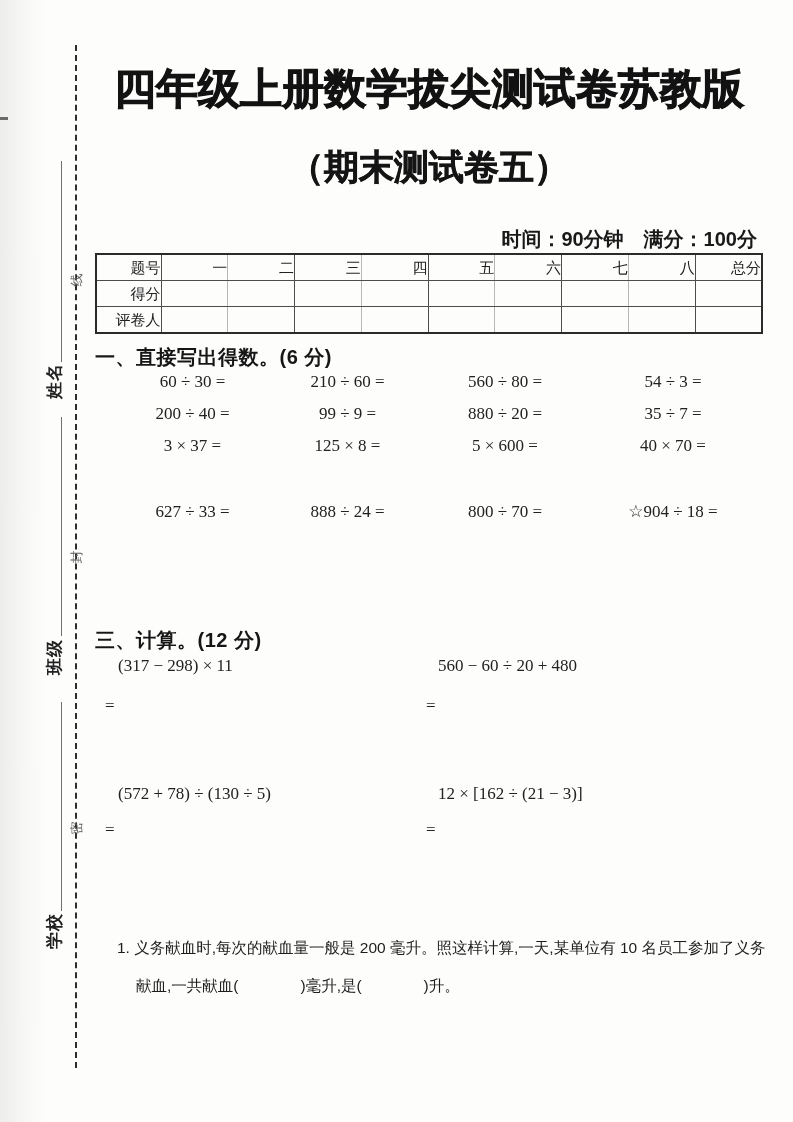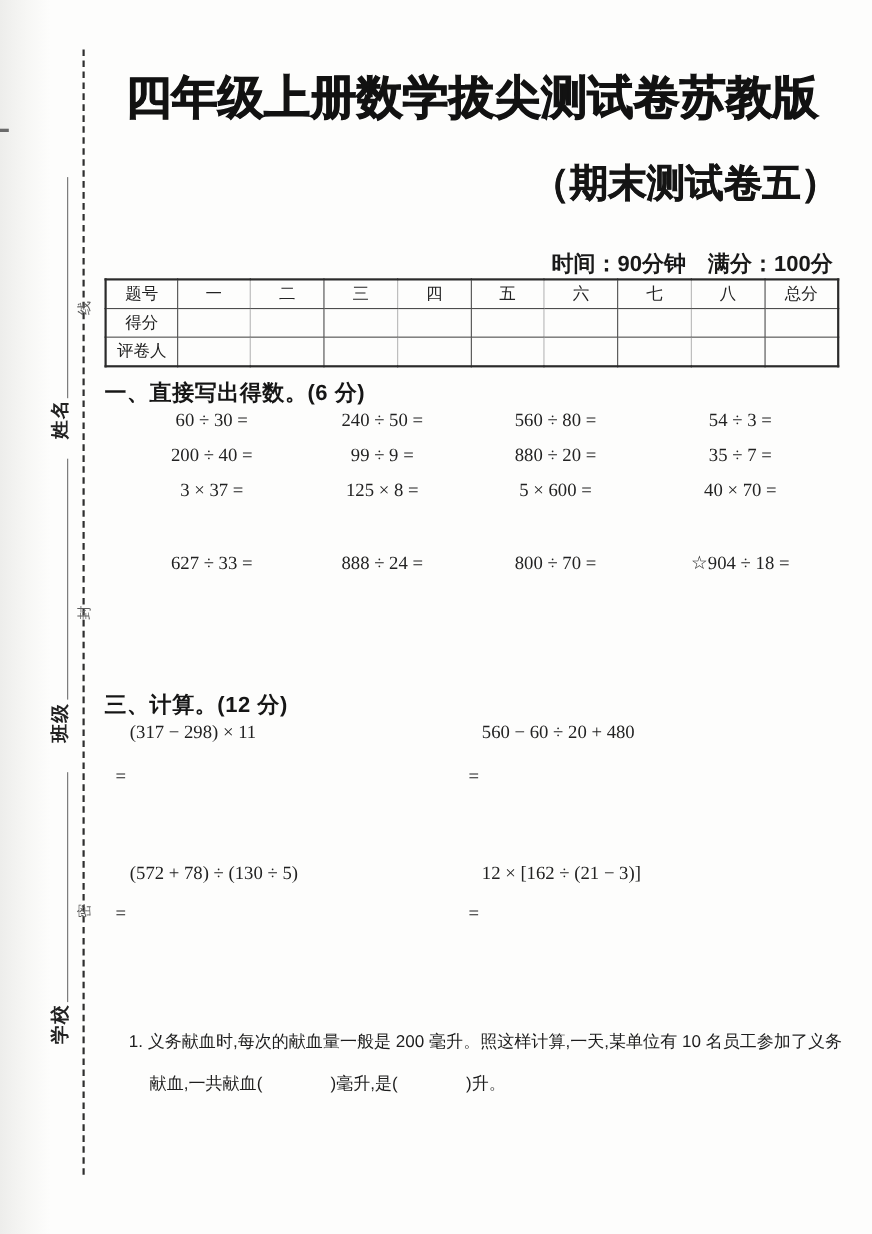--- a/index.html
+++ b/index.html
@@ -43,40 +43,40 @@
   .main { position: absolute; left: 95px; top: 0; width: 668px; height: 1122px; }
 
   .exam-title {
     position: absolute; top: 64px; left: 0; width: 100%;
     text-align: center; font-size: 42px; line-height: 50px; font-weight: 900;
     color: #121212; letter-spacing: 0px; -webkit-text-stroke: 1px #121212;
     white-space: nowrap;
   }
   .exam-subtitle {
     position: absolute; top: 146px; left: 0; width: 100%;
-    text-align: right; font-size: 35px; line-height: 42px; font-weight: 800;
+    text-align: center; font-size: 35px; line-height: 42px; font-weight: 800;
     color: #151515; -webkit-text-stroke: 0.6px #151515;
     white-space: nowrap;
   }
   .time-info {
     position: absolute; top: 226px; left: 0; width: 100%;
     text-align: right; padding-right: 6px; box-sizing: border-box;
     font-size: 20px; font-weight: bold; color: #191919;
   }
 
   
   table.score-table {
     position: absolute; top: 253px; left: 0; width: 668px;
     border-collapse: collapse; table-layout: fixed;
     border: 2px solid #2b2b2b;
     font-size: 15px; color: #222;
   }
   table.score-table td {
     border: 1px solid #4d4d4d; height: 25px; line-height: 25px;
-    text-align: center; padding: 0; overflow: hidden; white-space: nowrap;
+    text-align: right; padding: 0; overflow: hidden; white-space: nowrap;
   }
   table.score-table td:nth-child(even):not(:last-child) { border-right-color: #b7b7b7; }
   table.score-table col.corner-col { width: 65px; }
 
   
   .sec-heading {
     position: absolute; left: 0; font-size: 20px; font-weight: bold;
     color: #161616; white-space: nowrap; letter-spacing: 0.5px;
   }
   .math { font-family: "Liberation Serif", serif; color: #222; text-align: center; }
@@ -175,21 +175,21 @@
         <td></td>
         <td></td>
         <td></td>
       </tr>
     </tbody>
       </table>
 
     <div class="sec-heading" style="top:344px">一、直接写出得数。(6 分)</div>
     <div class="oral-grid">
       <span class="math">60 ÷ 30 =</span>
-      <span class="math">240 ÷ 50 =</span>
+      <span class="math">210 ÷ 60 =</span>
       <span class="math">560 ÷ 80 =</span>
       <span class="math">54 ÷ 3 =</span>
       <span class="math">200 ÷ 40 =</span>
       <span class="math">99 ÷ 9 =</span>
       <span class="math">880 ÷ 20 =</span>
       <span class="math">35 ÷ 7 =</span>
       <span class="math">3 × 37 =</span>
       <span class="math">125 × 8 =</span>
       <span class="math">5 × 600 =</span>
       <span class="math">40 × 70 =</span>

